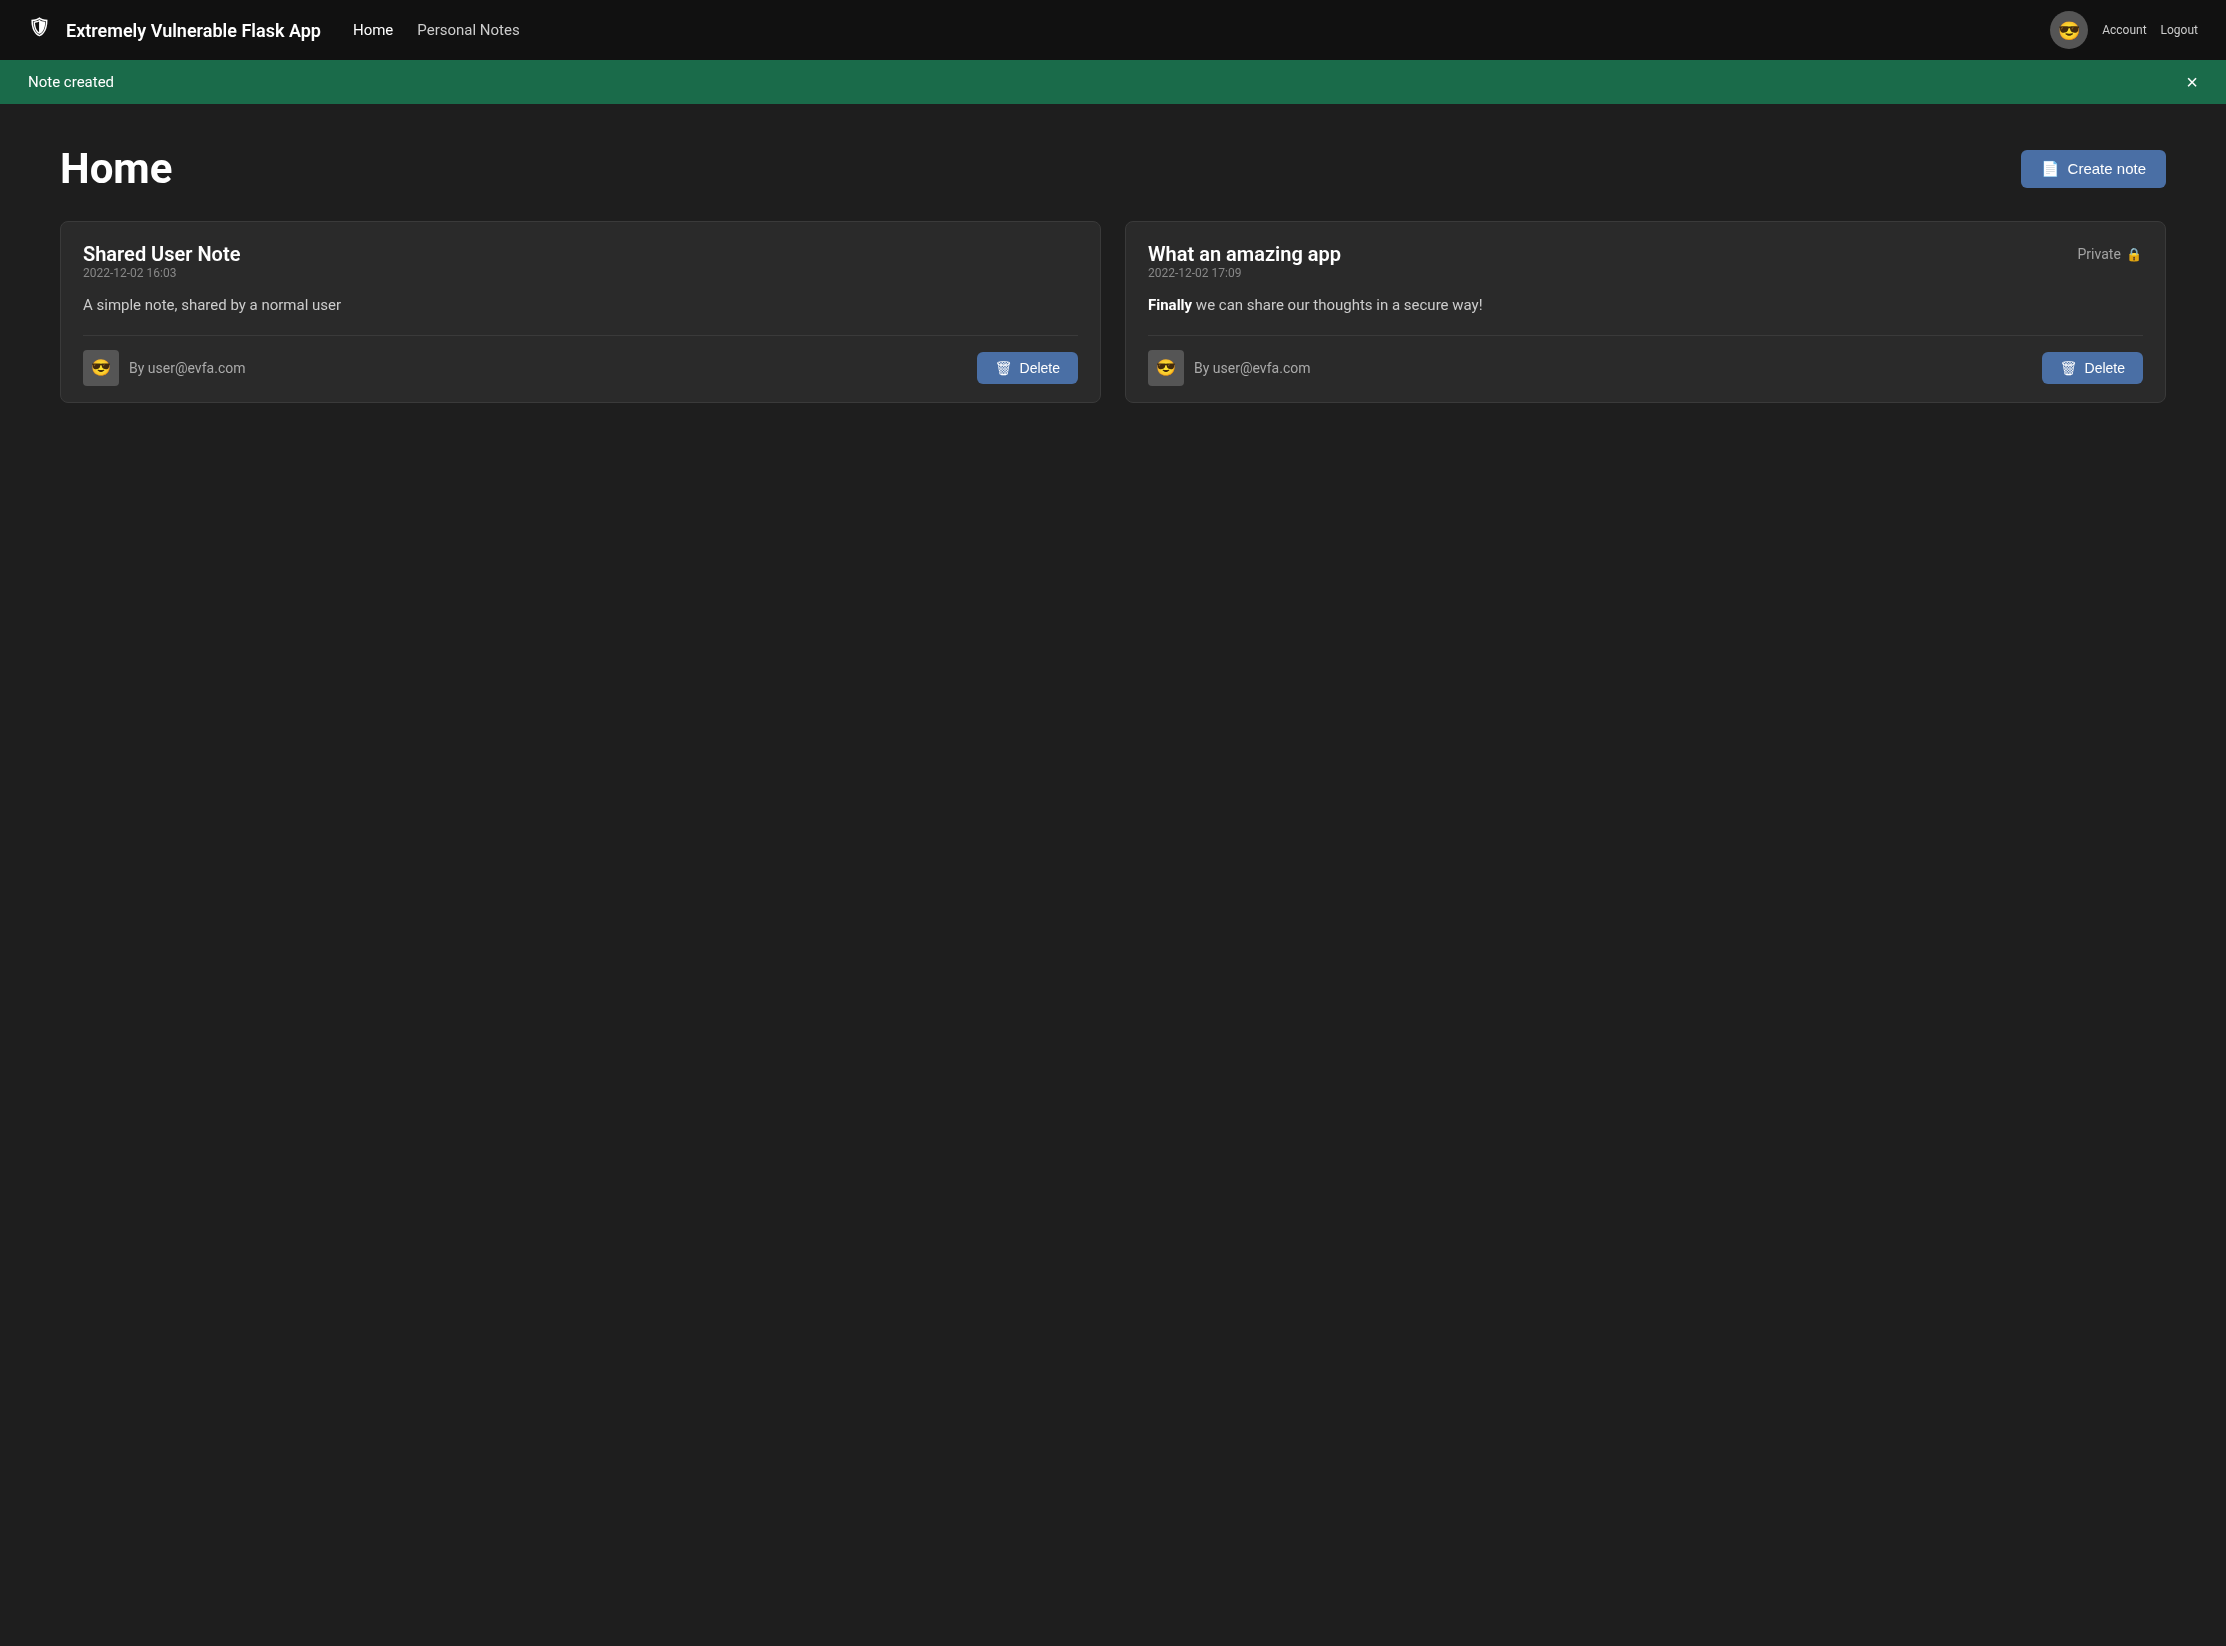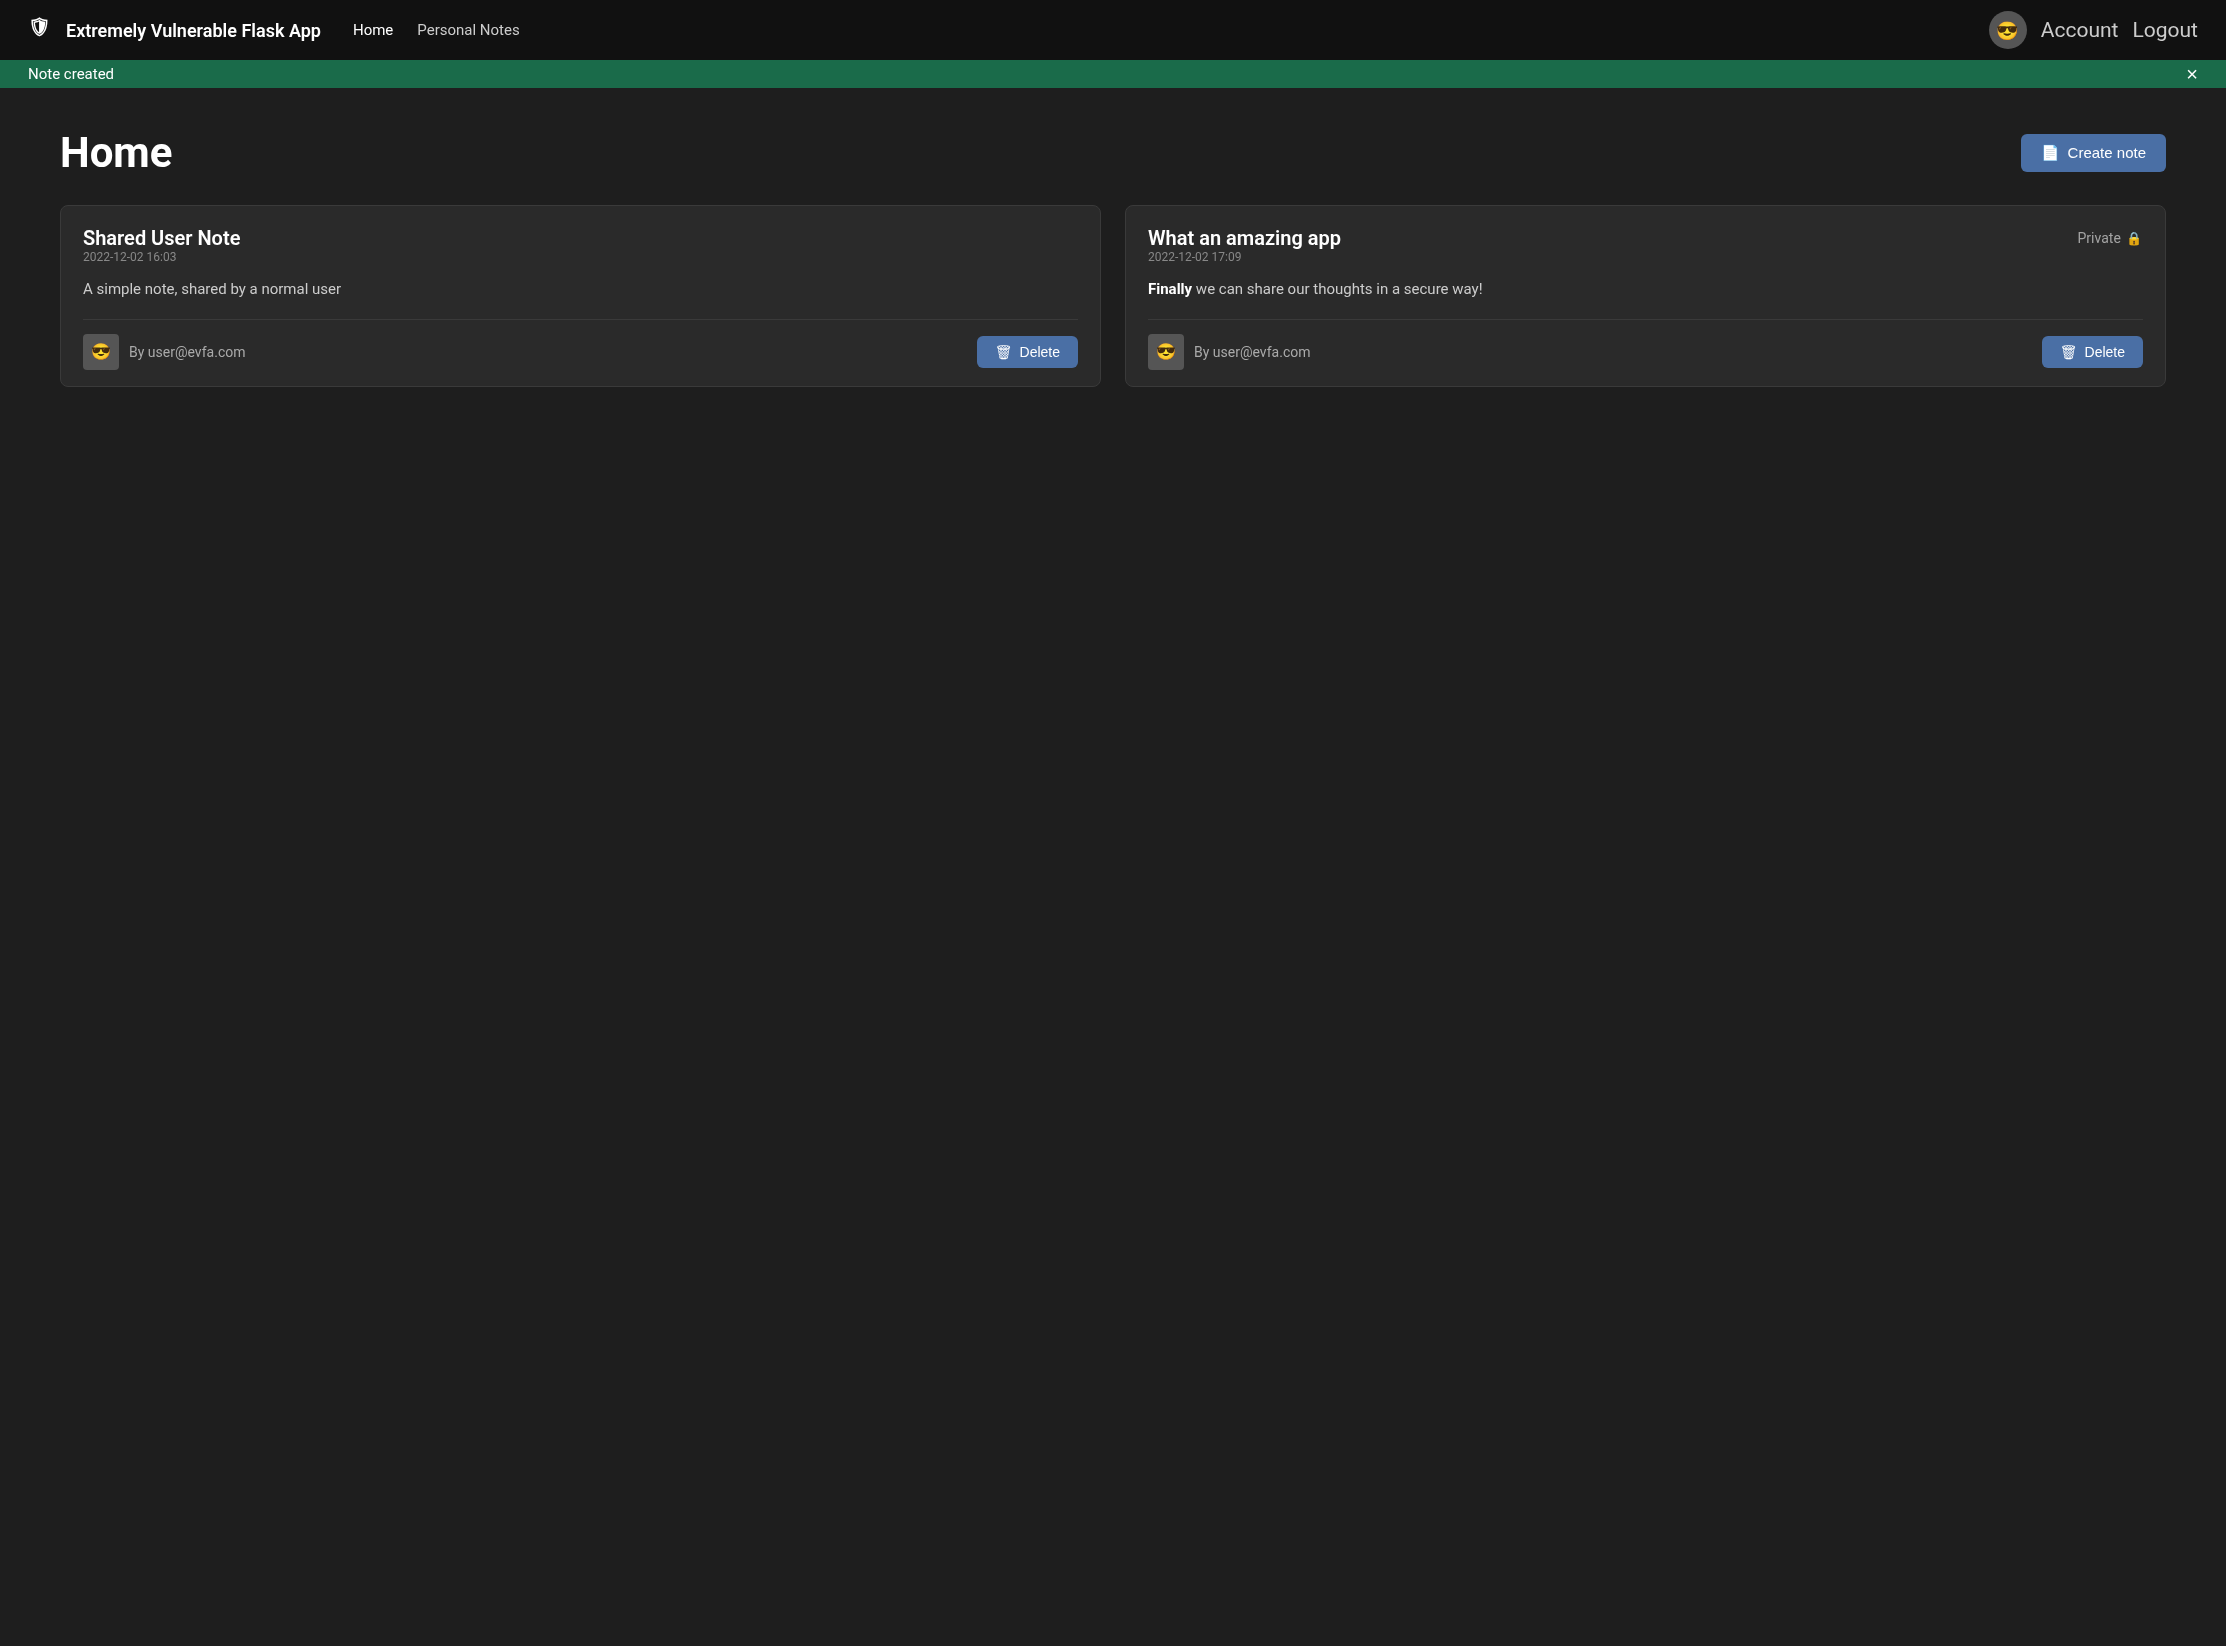--- a/index.html
+++ b/index.html
@@ -61,29 +61,29 @@
       border-radius: 50%;
       background: #555;
       overflow: hidden;
       display: flex;
       align-items: center;
       justify-content: center;
       font-size: 18px;
     }
     .nav-action {
       color: #cccccc;
-      font-size: 21px;
+      font-size: 12px;
       cursor: pointer;
     }
 
     
     .flash-banner {
       background-color: #1a6b4a;
       color: #ffffff;
-      padding: 4px 28px;
+      padding: 12px 28px;
       display: flex;
       align-items: center;
       justify-content: space-between;
       font-size: 15px;
     }
     .flash-close {
       cursor: pointer;
       font-size: 20px;
       line-height: 1;
       color: #ffffff;

